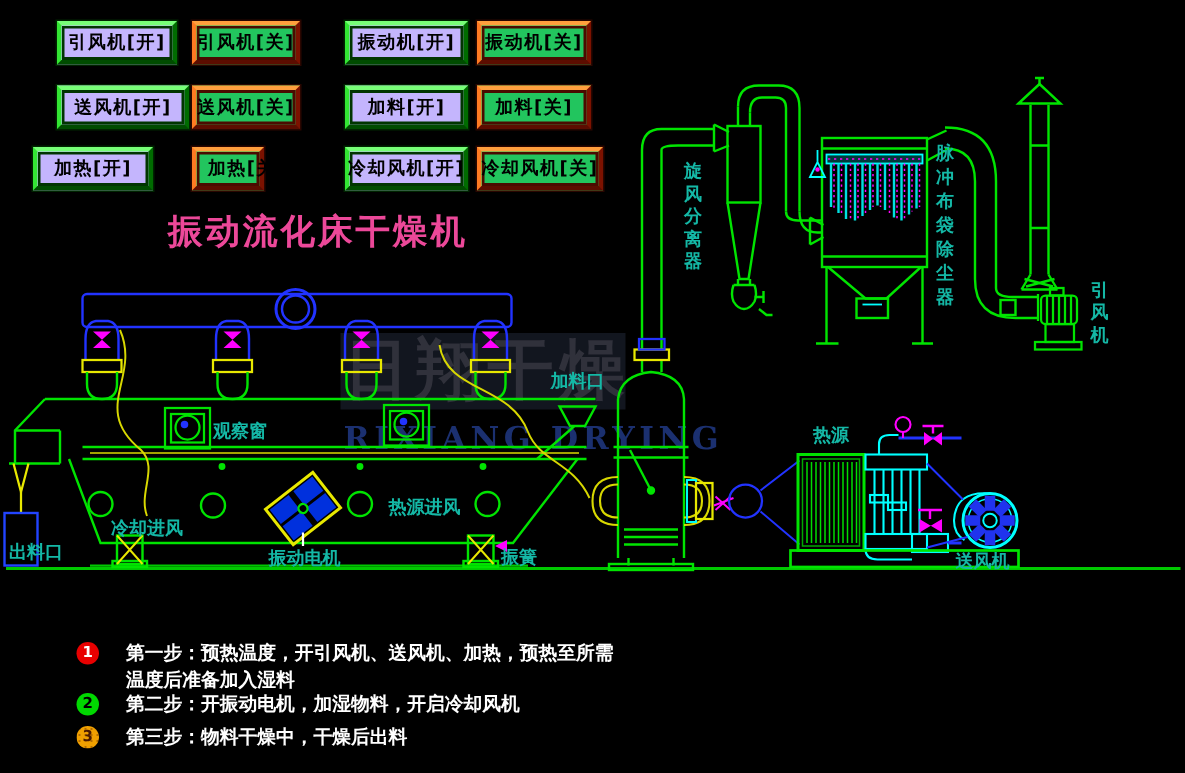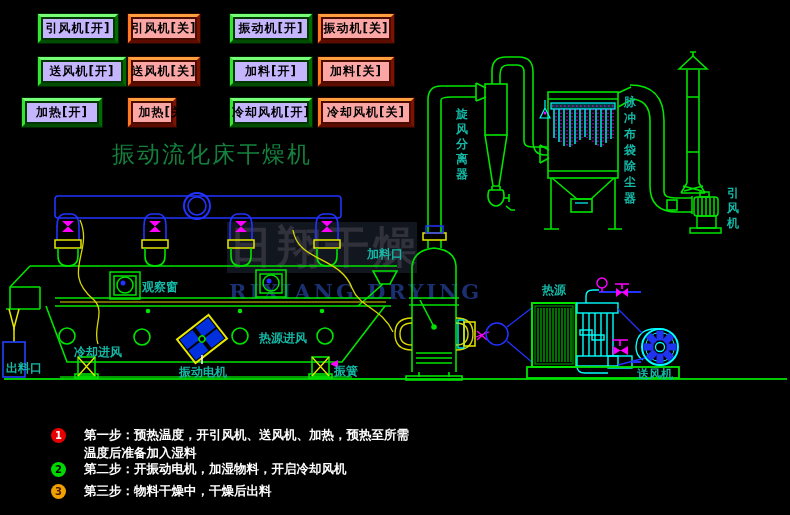--- a/index.html
+++ b/index.html
@@ -4,36 +4,36 @@
 <style>
   html,body{margin:0;padding:0;background:#111;}
   #screen{position:relative;width:790px;height:515px;background:#000;overflow:hidden;
           font-family:"DejaVu Sans",sans-serif;}
   
   .btn{position:absolute;height:29px;box-sizing:border-box;color:#000;font-weight:bold;
        font-size:12px;display:flex;align-items:center;justify-content:center;
        white-space:nowrap;letter-spacing:1px;cursor:pointer;}
   .btn.on{background:#c4b5fd;border:3px solid;border-color:#77ff77 #006c00 #004c00 #33e633;
           box-shadow:0 0 0 2px #013501 inset,0 0 0 1px #002400;}
-  .btn.off{background:#fca5a5;border:3px solid;border-color:#ff9f3d #7c1200 #5c0d00 #ff7a22;
+  .btn.off{background:#22c55e;border:3px solid;border-color:#ff9f3d #7c1200 #5c0d00 #ff7a22;
            box-shadow:0 0 0 2px #4a0b00 inset,0 0 0 1px #2a0600;}
   #buttons .btn:nth-child(1){left:38px;top:14px;width:80px;}
   #buttons .btn:nth-child(2){left:128px;top:14px;width:72px;}
   #buttons .btn:nth-child(3){left:230px;top:14px;width:82px;}
   #buttons .btn:nth-child(4){left:318px;top:14px;width:76px;}
   #buttons .btn:nth-child(5){left:38px;top:57px;width:88px;}
   #buttons .btn:nth-child(6){left:128px;top:57px;width:72px;}
   #buttons .btn:nth-child(7){left:230px;top:57px;width:82px;}
   #buttons .btn:nth-child(8){left:318px;top:57px;width:76px;}
   #buttons .btn:nth-child(9){left:22px;top:98px;width:80px;}
   #buttons .btn:nth-child(10){left:128px;top:98px;width:48px;padding-left:25px;}
   #buttons .btn:nth-child(11){left:230px;top:98px;width:82px;}
-  #buttons .btn:nth-child(12){left:318px;top:98px;width:96px;}
-  
-  #title{position:absolute;left:112px;top:139px;color:#15803d;font-size:23px;font-weight:normal;
+  #buttons .btn:nth-child(12){left:318px;top:98px;width:84px;}
+  
+  #title{position:absolute;left:112px;top:139px;color:#ec4899;font-size:23px;font-weight:bold;
          letter-spacing:2px;z-index:5;}
   .lbl{position:absolute;color:#14b8a6;font-size:12px;font-weight:bold;white-space:nowrap;z-index:5;}
   .vlbl{width:14px;white-space:normal;word-break:break-all;line-height:15px;text-align:center;}
   #lbl-feed{left:367px;top:246px;}
   #lbl-obs{left:142px;top:279px;}
   #lbl-cool{left:74px;top:344px;}
   #lbl-heatin{left:259px;top:330px;}
   #lbl-vibmotor{left:179px;top:364px;}
   #lbl-spring{left:334px;top:363px;}
   #lbl-outlet{left:6px;top:360px;}

